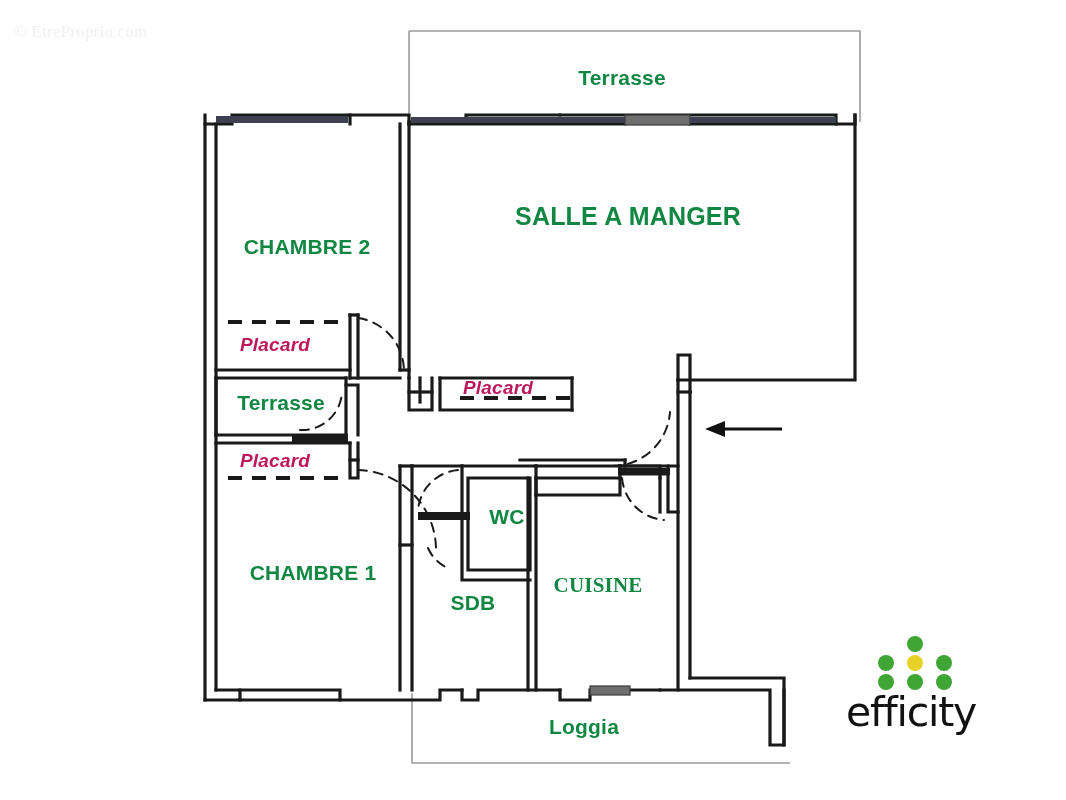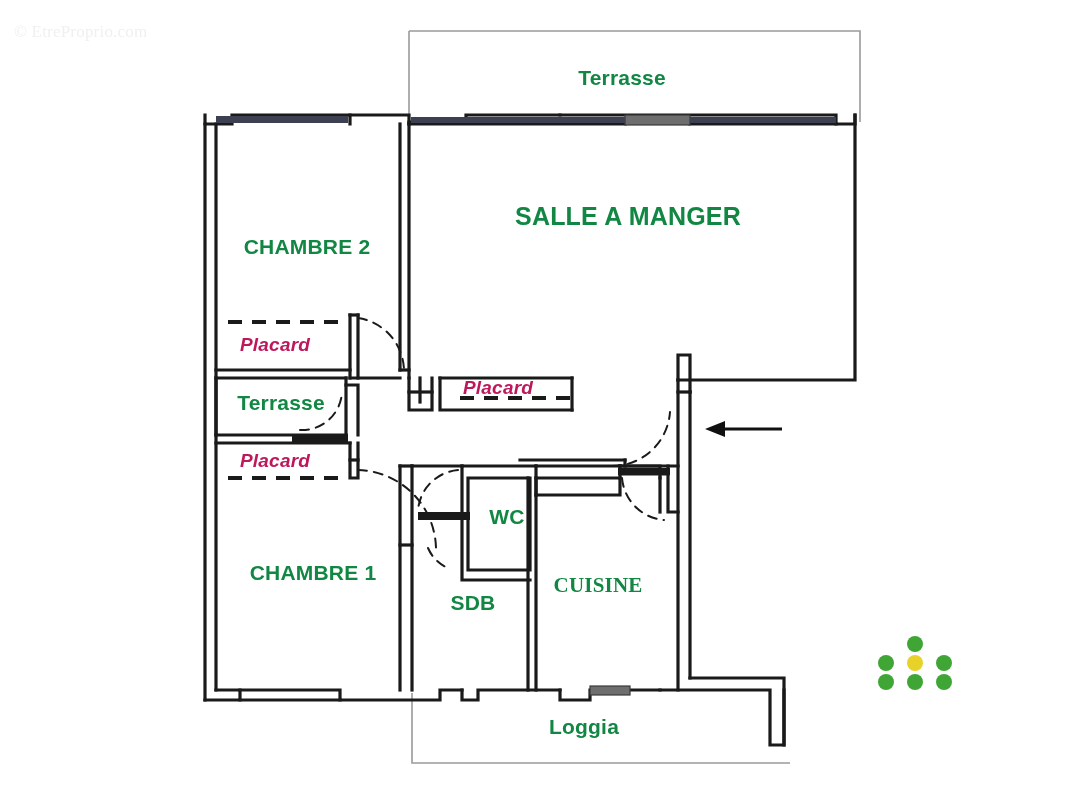--- a/index.html
+++ b/index.html
@@ -268,15 +268,16 @@
   <div class="logo">
     <div class="logo-dots">
       <span class="dot" style="left:29px;top:0px;background:#3fa535;"></span>
       <span class="dot" style="left:0px;top:19px;background:#3fa535;"></span>
       <span class="dot" style="left:29px;top:19px;background:#e8d22a;"></span>
       <span class="dot" style="left:58px;top:19px;background:#3fa535;"></span>
       <span class="dot" style="left:0px;top:38px;background:#3fa535;"></span>
       <span class="dot" style="left:29px;top:38px;background:#3fa535;"></span>
       <span class="dot" style="left:58px;top:38px;background:#3fa535;"></span>
     </div>
+    <div class="logo-word">efficity</div>
   </div>
 
 </div>
 
 </body></html>

